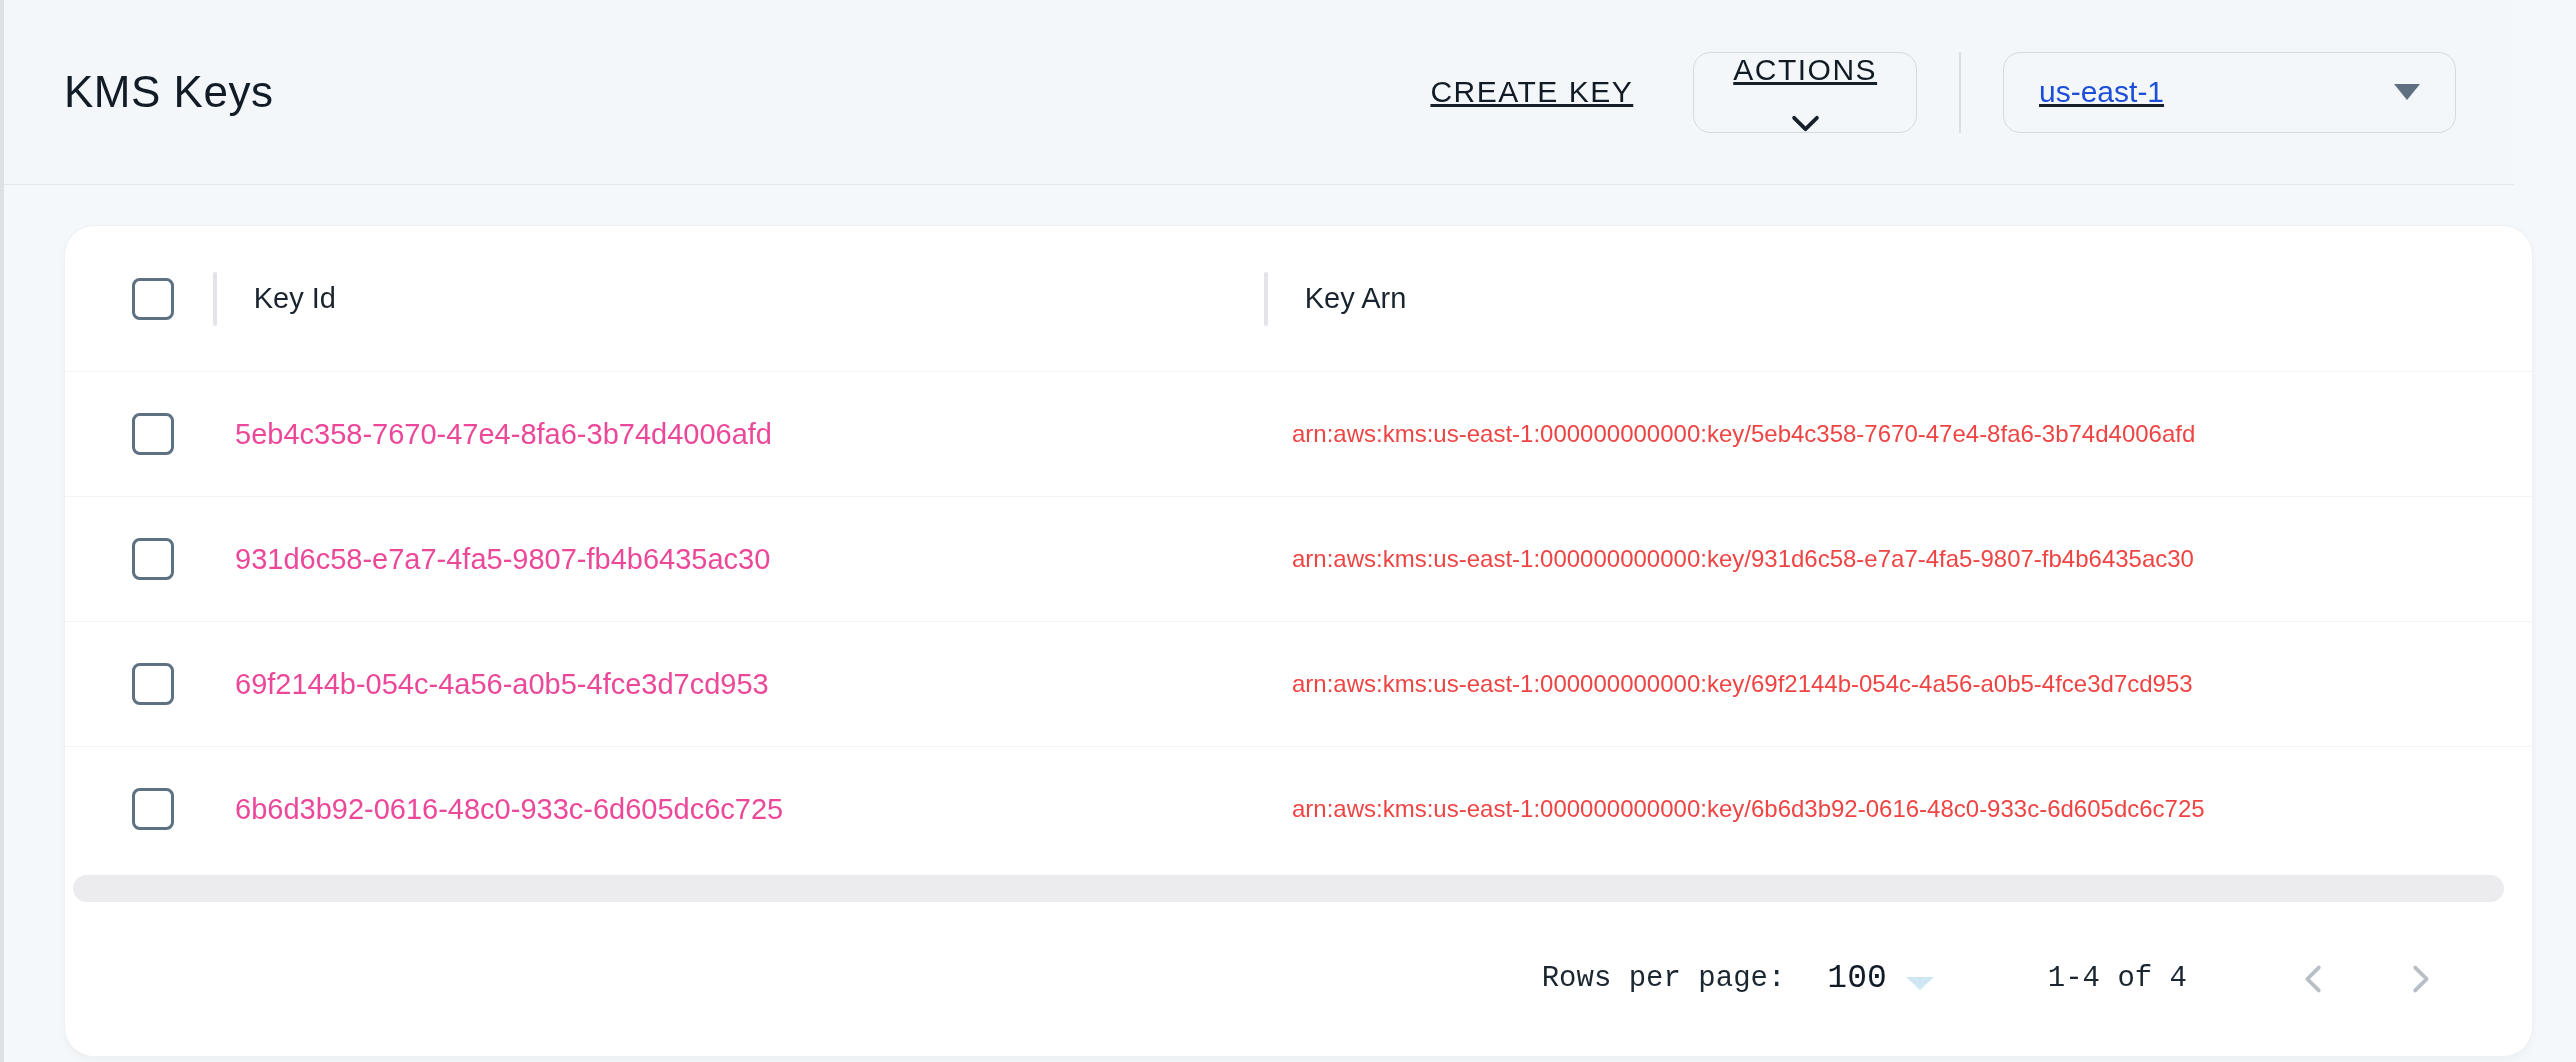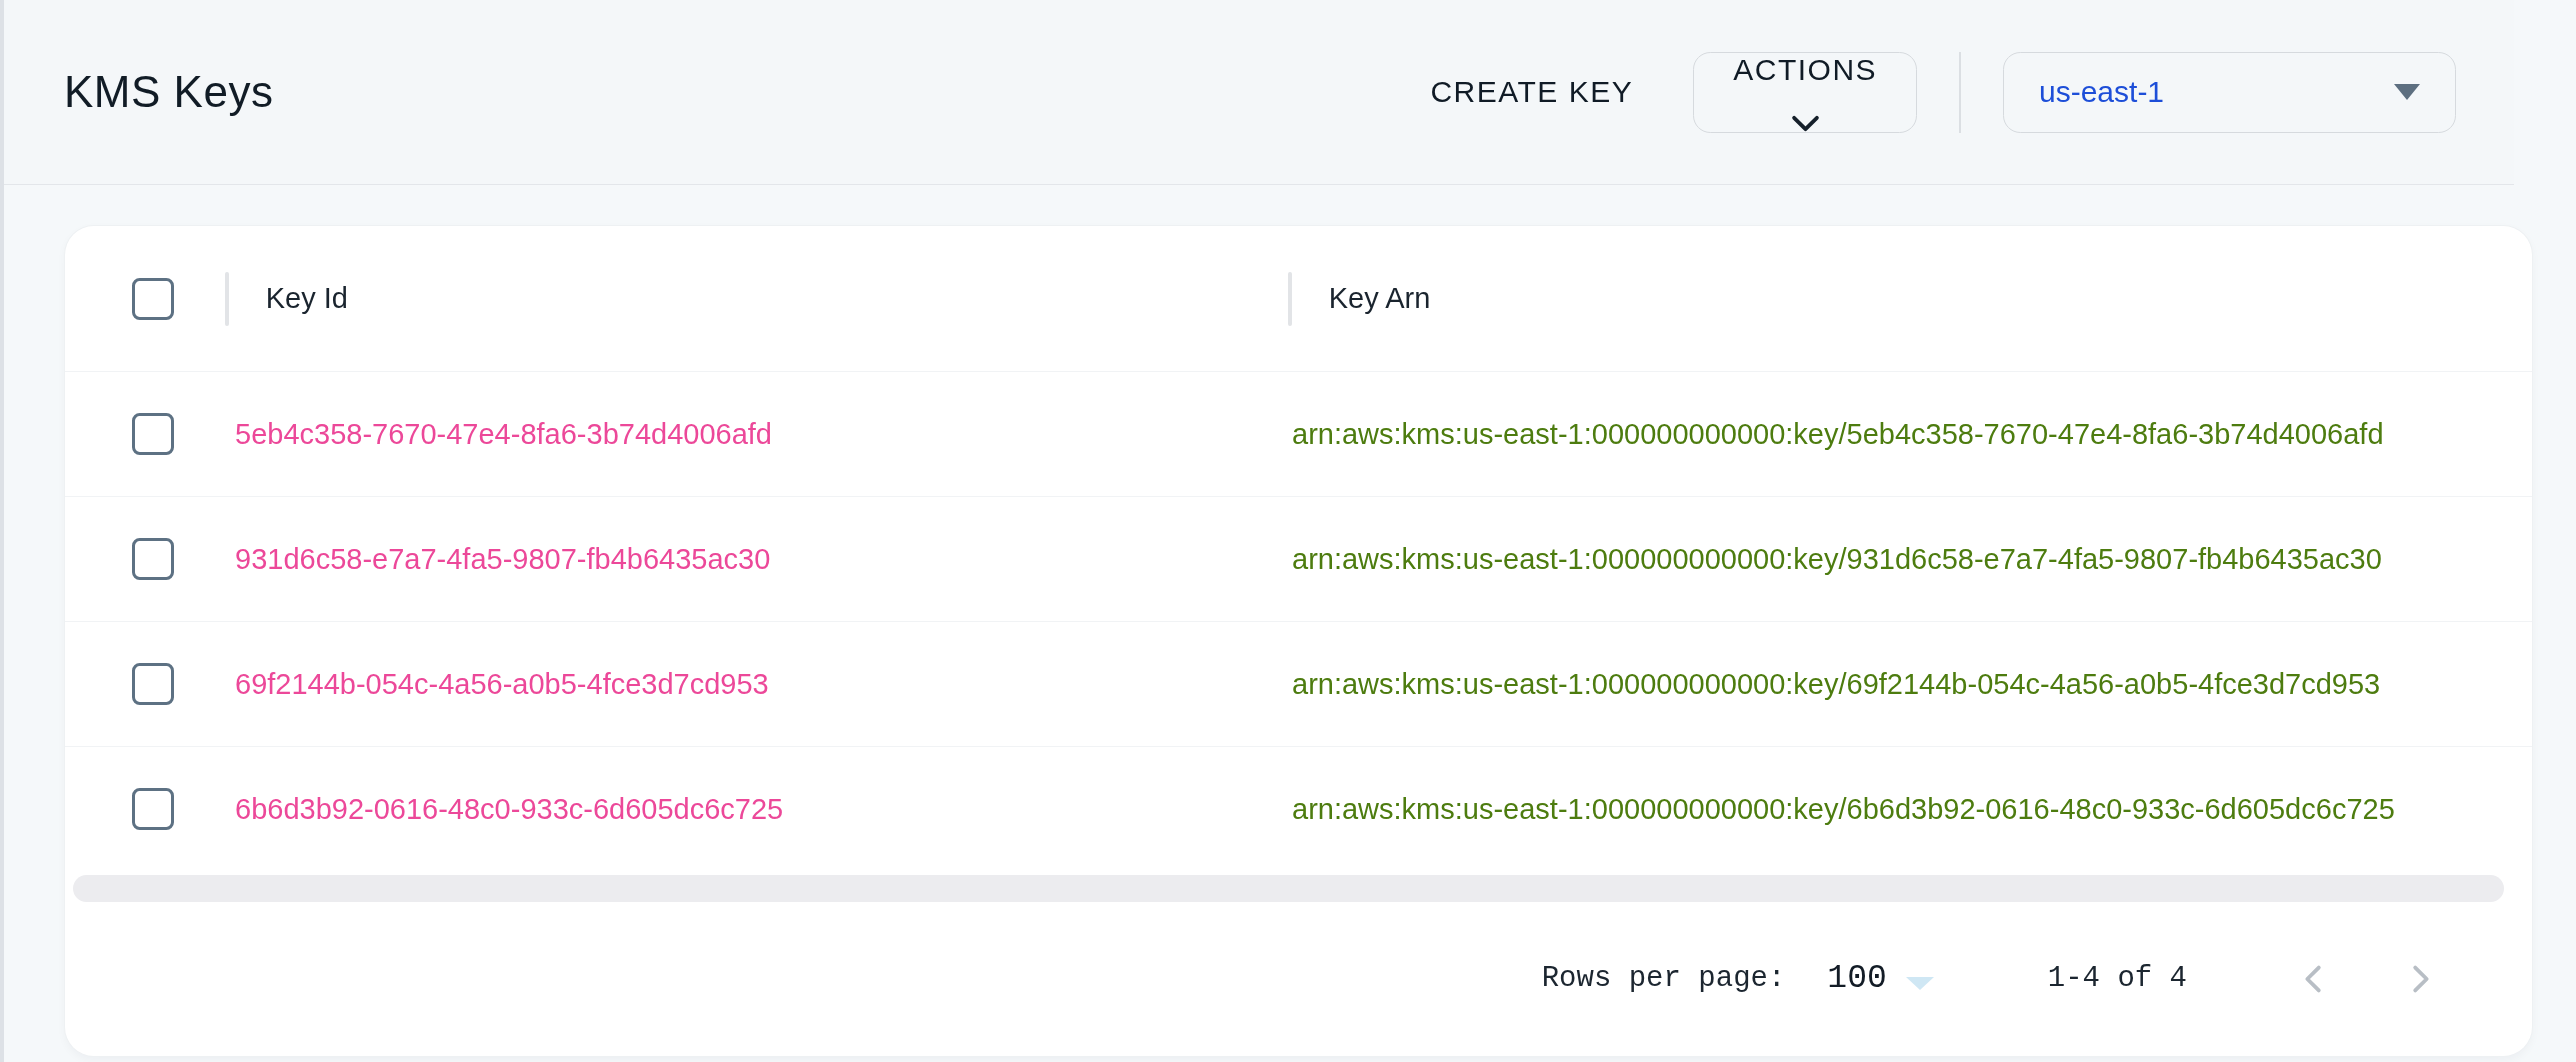--- a/index.html
+++ b/index.html
@@ -20,21 +20,21 @@
   .topbar {
     flex:0 0 185px;
     display:flex; align-items:center;
     padding:0 58px 0 60px;
     background:#f4f7f9;
     border-bottom:1.9px solid #e3e6ea;
   }
   .page-title {
     font-size:44px; font-weight:400; color:#111c26; letter-spacing:0.5px;
   }
-  .topbar-right { margin-left:auto; display:flex; align-items:center; }
+  .topbar-right { margin-left:auto; display:flex; align-items:center;text-decoration:underline; }
   .text-button {
     font-size:30px; font-weight:500; letter-spacing:1.5px;
     color:#101b26; cursor:pointer; margin-right:60px; white-space:nowrap;
   }
   .outlined-button {
     height:81px; border:1.9px solid #d6dade; border-radius:17.4px;
     display:flex; align-items:center; gap:27px;
     padding:0 39px; cursor:pointer;
     font-size:30px; font-weight:500; letter-spacing:1.5px; color:#101b26;
     background:transparent; white-space:nowrap;flex-direction:column;
@@ -63,39 +63,39 @@
     position:absolute; left:61px; top:41px;
     width:2467px; height:830px;
     background:#ffffff;
     border-radius:29px;
     box-shadow:0 0 0 1px #eef1f3, 0 3.9px 9.6px rgba(16,24,40,.04);
     display:flex; flex-direction:column;
     overflow:hidden;
   }
 
   
-  .thead { display:flex; align-items:center; flex:0 0 145px;gap:12px; }
+  .thead { display:flex; align-items:center; flex:0 0 145px; }
   .trow  { display:flex; align-items:center; flex:0 0 125px; border-top:1.9px solid #f1f3f5; }
   .col-check { flex:0 0 145px; display:flex; align-items:center; padding-left:67px; }
   .col-key   { flex:0 0 1051px; display:flex; align-items:center; }
   .col-arn   { flex:1; display:flex; align-items:center; min-width:0; }
   .thead .col-key, .thead .col-arn { gap:37px; }
   .resize-handle { width:3.9px; height:54px; background:#e2e4e7; border-radius:1.9px; margin-left:2.9px; }
   .th-label { font-size:29px; color:#1a242e; font-weight:400; }
   .checkbox {
     width:42px; height:42px;
     border:3.9px solid #5d7183; border-radius:7.7px;
     background:#ffffff; cursor:pointer;
   }
   .key-link {
     font-size:29px; color:#ec4899; cursor:pointer;
     padding-left:25px; white-space:nowrap; text-decoration:none;
   }
   .arn-text {
-    font-size:29px; color:#4d7c0f; padding-left:31px; white-space:nowrap;
+    font-size:24px; color:#ef4444; padding-left:31px; white-space:nowrap;
   }
 
   
   .hscrollbar {
     flex:0 0 27px;
     margin:3.9px 28px 0 7.7px;
     border-radius:13.5px;
     background:#ececef;
     cursor:pointer;
   }

